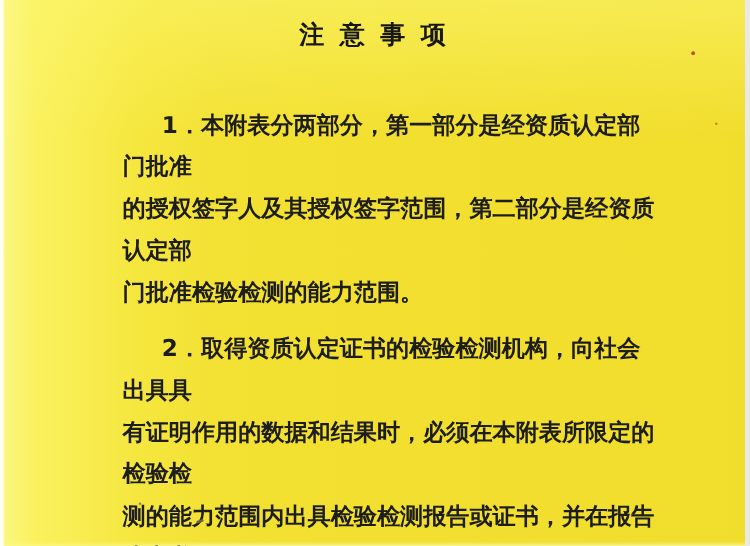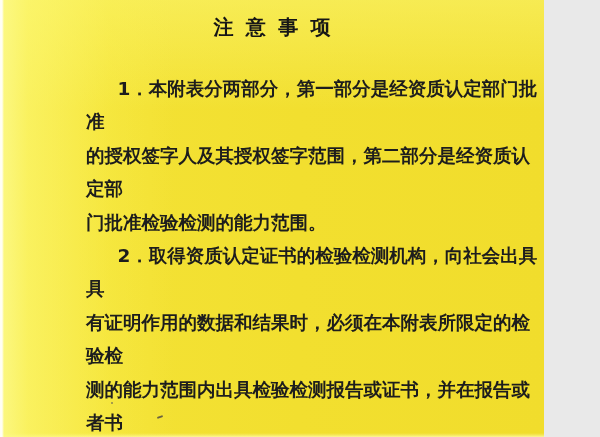--- a/index.html
+++ b/index.html
@@ -4,21 +4,21 @@
 <style>
   html, body {
     margin: 0;
     padding: 0;
     background: #e9e9e9;
     font-family: "DejaVu Sans", sans-serif;
   }
 
   .page {
     position: relative;
-    width: 544px;
+    width: 596px;
     height: 437px;
     overflow: hidden;
     background:
       
       linear-gradient(90deg, #fffef4 0px, #fffef4 2px, rgba(255,254,244,0) 4px),
       
       linear-gradient(90deg, rgba(252,249,135,0.95) 0px, rgba(252,247,112,0.70) 28px, rgba(251,242,85,0.30) 110px, rgba(251,242,85,0) 175px),
       
       linear-gradient(180deg, rgba(252,248,120,0.50) 0px, rgba(252,248,120,0) 110px),
       
@@ -40,21 +40,21 @@
   }
 
   .body-text {
     position: absolute;
     left: 86px;
     top: 72px;
     width: 452px;
   }
 
   .body-text p {
-    margin: 0;
+    margin: 12px;
     font-size: 18.5px;
     line-height: 33.4px;
     font-weight: 600;
     color: #1d1d1d;
     white-space: pre-line;   
     text-indent: 1.7em;      
     text-align: left;
   }
 
   

